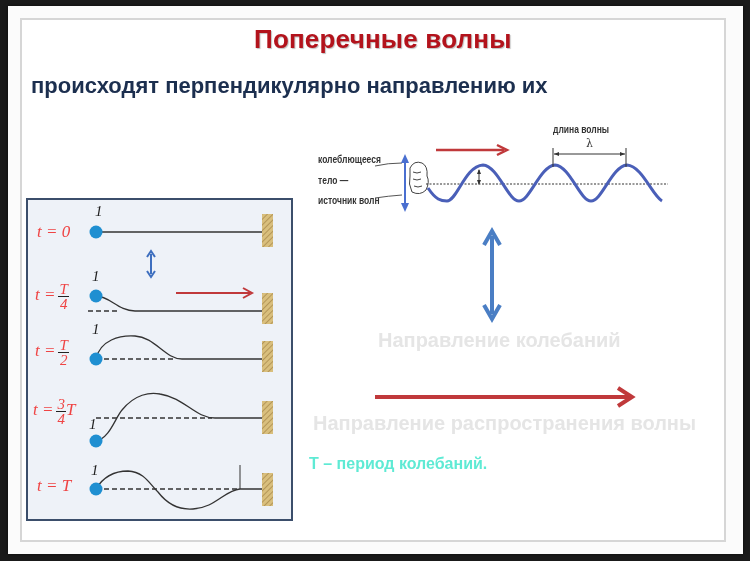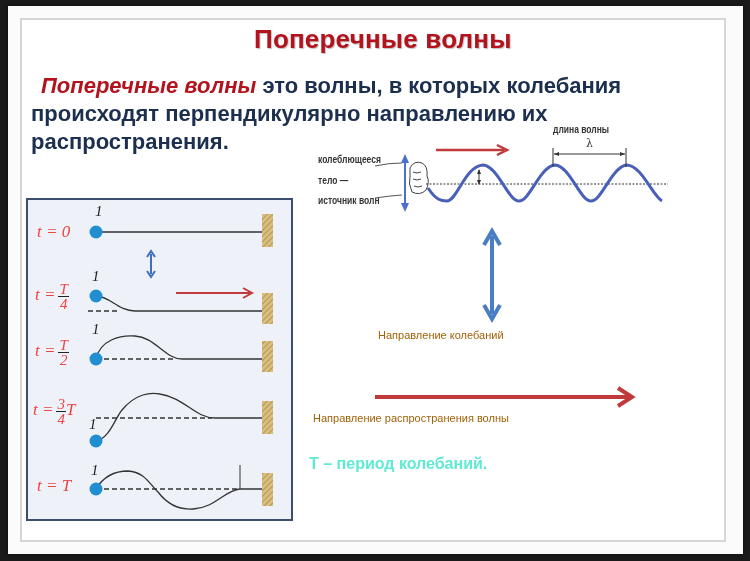--- a/index.html
+++ b/index.html
@@ -42,42 +42,40 @@
   }
   .tlabel {
     position: absolute; font-family: "Liberation Serif", serif; font-style: italic;
     font-size: 17px; color: #ef4444; white-space: nowrap;
   }
   .frac { display: inline-flex; flex-direction: column; align-items: center; vertical-align: middle; font-size: 15px; line-height: 14px; margin-left: 3px; }
   .frac .num { border-bottom: 1px solid #222; padding: 0 1px; }
   .one-label { position: absolute; font-family: "Liberation Serif", serif; font-style: italic; font-size: 15px; color: #222; }
 
   .caption {
-    position: absolute; font-size: 11px; font-weight: normal; color: #a16207; white-space: nowrap;
+    position: absolute; font-size: 20px; font-weight: bold; color: #e5e5e5; white-space: nowrap;
   }
   .notes {
     position: absolute; left: 309px; top: 452px;
     font-size: 16px; font-weight: bold; color: #5eead4; line-height: 24px;
   }
   .notes div { white-space: nowrap; }
   svg { position: absolute; overflow: visible; }
 </style>
 </head>
 <body>
 
 <div class="slide">
   <div class="inner-frame"></div>
 </div>
 
 <div class="title">Поперечные волны</div>
 
 <div class="para">
-  <span class="line line1"><span class="hl">Поперечные волны</span><span> это волны, в которых колебания</span></span>
   <span class="line">происходят перпендикулярно направлению их</span>
-  <span class="line">распространения.</span>
 </div>
 
 <div>
   <div class="lbl-small" style="left:318px; top:154px;">колеблющееся</div>
   <div class="lbl-small" style="left:318px; top:175px;">тело —</div>
   <div class="lbl-small" style="left:318px; top:195px;">источник волн</div>
   <div class="lbl-small" style="left:553px; top:124px;">длина волны</div>
   <div class="lambda" style="left:586px; top:137px;">λ</div>
 
   <svg style="left:0; top:0;" width="750" height="561">

